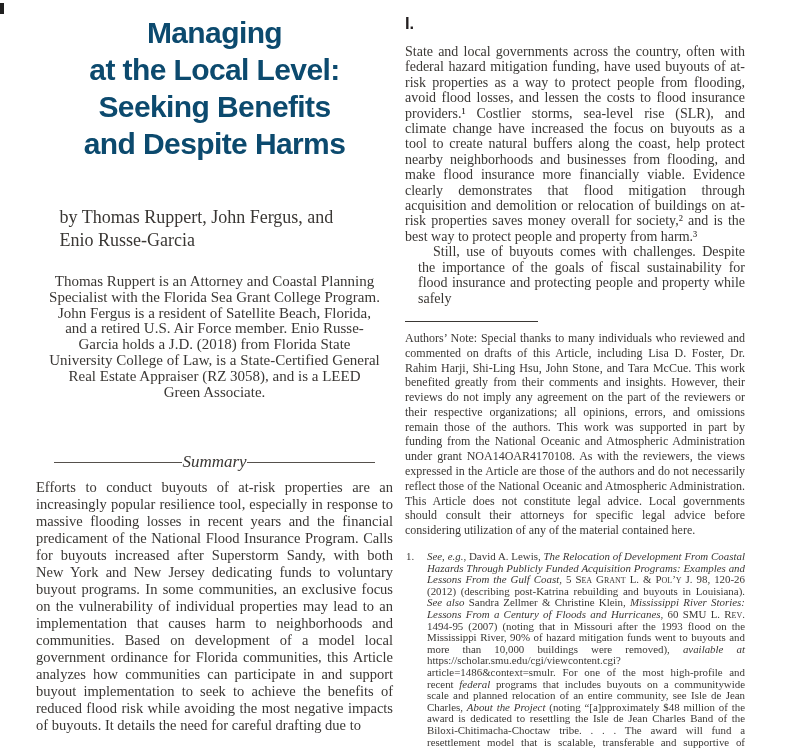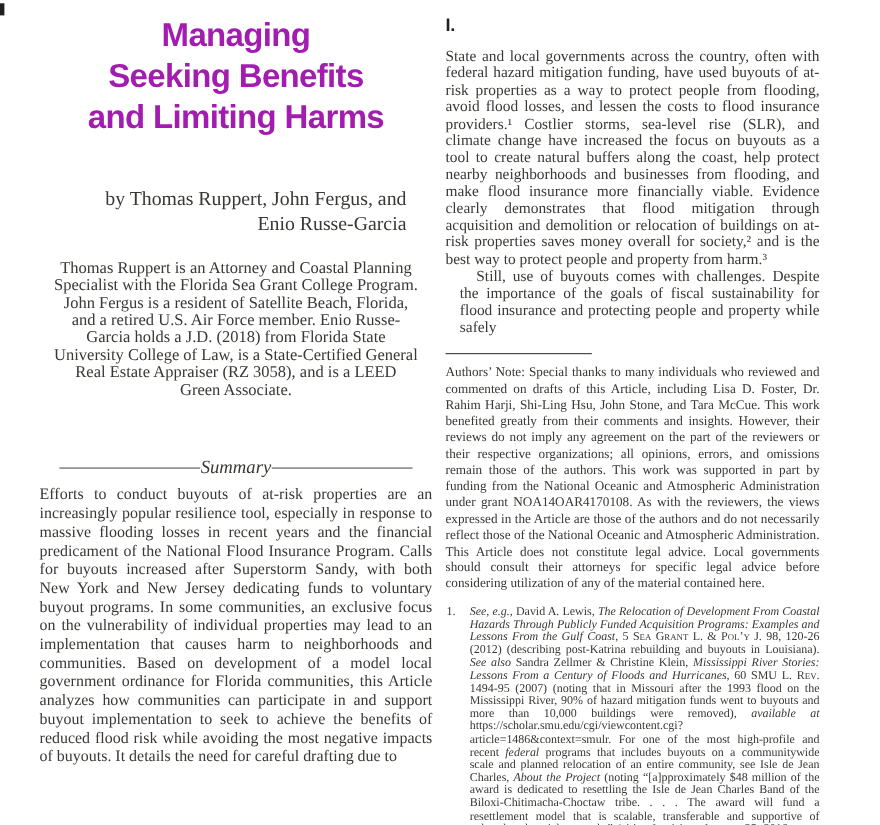--- a/index.html
+++ b/index.html
@@ -3,23 +3,23 @@
 <meta charset="utf-8">
 <style>
   html,body{margin:0;padding:0;background:#ffffff;}
   .page{position:relative;width:800px;height:750px;background:#ffffff;overflow:hidden;
         font-family:"Liberation Serif",serif;color:#3a3734;}
   .edge-mark{position:absolute;left:0;top:3px;width:4px;height:11px;background:#1f1f1f;}
 
   
   .col-left{position:absolute;left:36px;top:0;width:357px;}
   .title{margin:14px 0 0;font-family:"Liberation Sans",sans-serif;font-weight:bold;
-         font-size:30px;line-height:37px;text-align:center;color:#a21caf;letter-spacing:-0.6px;}
+         font-size:30px;line-height:37px;text-align:center;color:#0c4a6e;letter-spacing:-0.6px;}
   .title-line{display:block;}
-  .byline{margin:44px auto 0;font-size:18px;line-height:23px;text-align:right;width:310px;}
+  .byline{margin:44px auto 0;font-size:18px;line-height:23px;text-align:left;width:310px;}
   .bio{margin:22px auto 0;font-size:15px;line-height:15.8px;text-align:center;width:332px;}
   .summary-head{margin-top:52px;display:flex;align-items:center;justify-content:center;
                 font-size:17px;font-style:italic;color:#3a3734;}
   .rule{height:1px;background:#55504c;flex:1;max-width:128px;}
   .summary-text{margin:7px 0 0;font-size:14.5px;line-height:17px;text-align:justify;hyphens:auto;}
 
   
   .col-right{position:absolute;left:405px;top:0;width:340px;}
   .section-heading{margin:14px 0 0;font-family:"Liberation Sans",sans-serif;font-size:16.5px;
                    font-weight:bold;color:#231f20;display:flex;letter-spacing:-0.2px;}
@@ -38,22 +38,23 @@
 </style>
 </head>
 <body>
 
 <div class="page">
   <div class="edge-mark"></div>
 
   <div class="col-left">
     <h1 class="title">
       <span class="title-line">Managing</span>
+      <span class="title-line">at the Local Level:</span>
       <span class="title-line">Seeking Benefits</span>
-      <span class="title-line">and Limiting Harms</span>
+      <span class="title-line">and Despite Harms</span>
     </h1>
     <p class="byline">by Thomas Ruppert, John Fergus, and Enio Russe-Garcia</p>
     <p class="bio">Thomas Ruppert is an Attorney and Coastal Planning Specialist with the Florida Sea Grant College Program. John Fergus is a resident of Satellite Beach, Florida, and a retired U.S. Air Force member. Enio Russe-Garcia holds a J.D. (2018) from Florida State University College of Law, is a State-Certified General Real Estate Appraiser (RZ 3058), and is a LEED Green Associate.</p>
     <div class="summary-head">
       <span class="rule"></span>
       <span class="summary-word">Summary</span>
       <span class="rule"></span>
     </div>
     <p class="summary-text">Efforts to conduct buyouts of at-risk properties are an increasingly popular resilience tool, especially in response to massive flooding losses in recent years and the financial predicament of the National Flood Insurance Program. Calls for buyouts increased after Superstorm Sandy, with both New York and New Jersey dedicating funds to voluntary buyout programs. In some communities, an exclusive focus on the vulnerability of individual properties may lead to an implementation that causes harm to neighborhoods and communities. Based on development of a model local government ordinance for Florida communities, this Article analyzes how communities can participate in and support buyout implementation to seek to achieve the benefits of reduced flood risk while avoiding the most negative impacts of buyouts. It details the need for careful drafting due to</p>
   </div>

